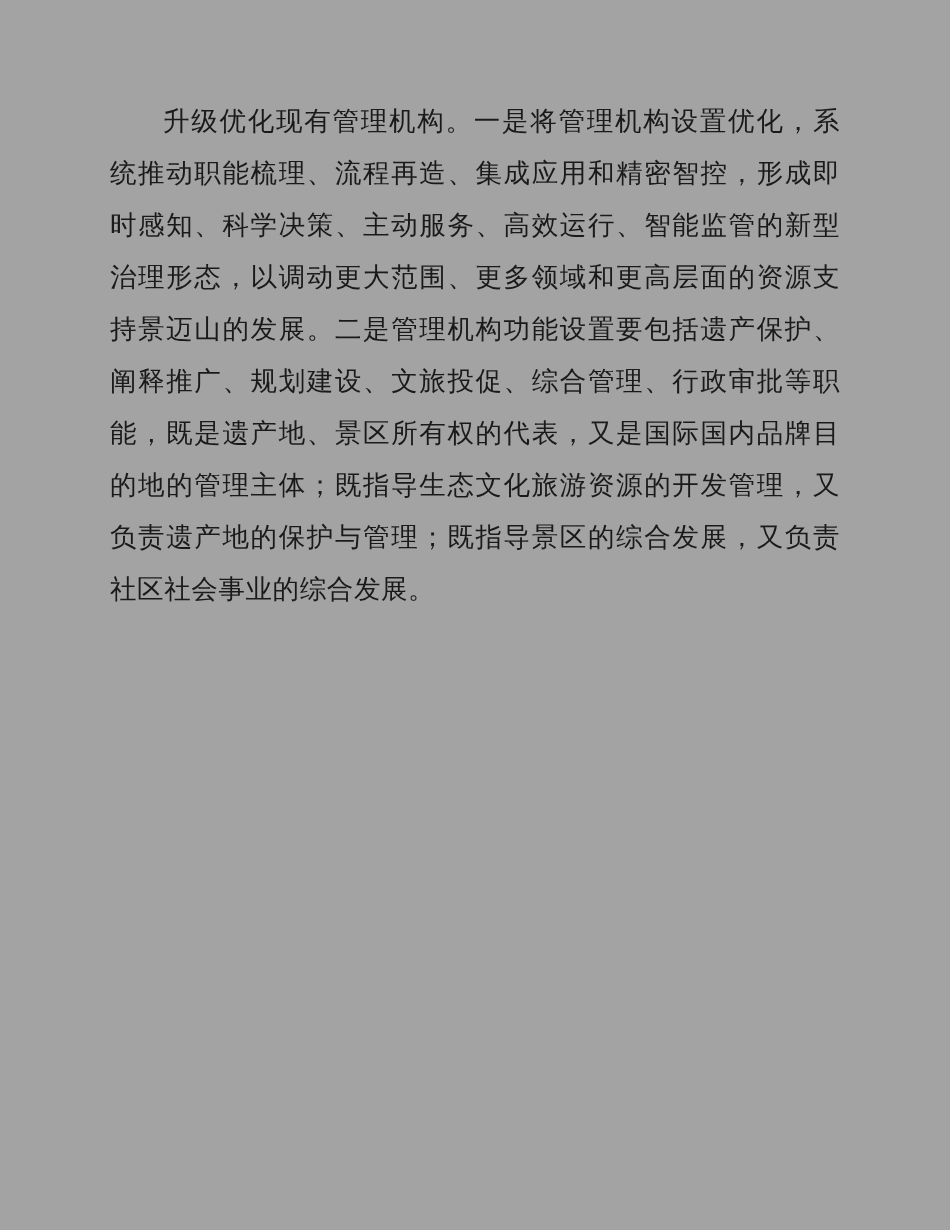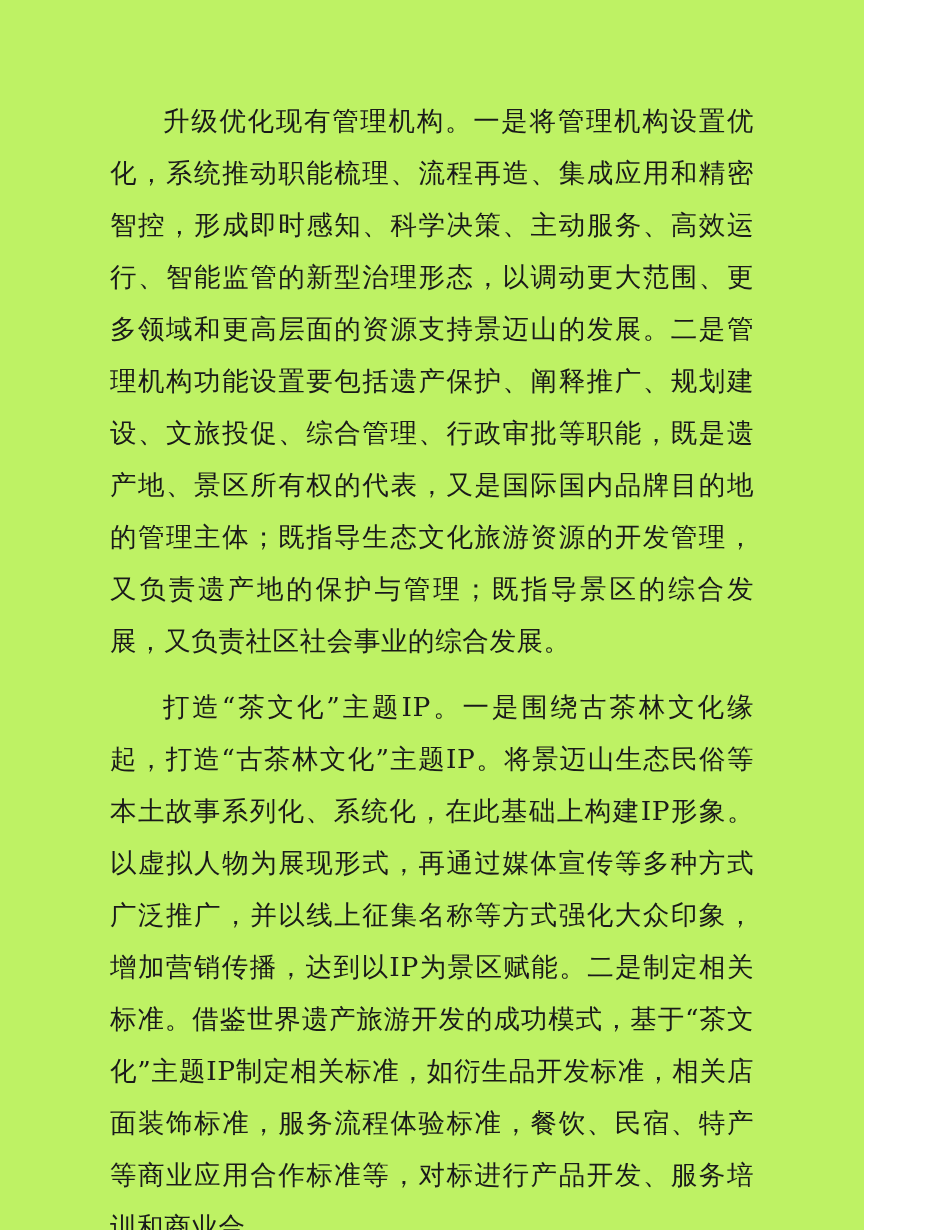--- a/index.html
+++ b/index.html
@@ -1,23 +1,23 @@
 <!DOCTYPE html>
 <html><head>
 <meta charset="utf-8">
 <style>
   html, body {
     margin: 0;
     padding: 0;
     background: #ffffff;
   }
   .page {
-    width: 864px;
+    width: 950px;
     height: 1230px;
-    background: #bef264;
+    background: #a3a3a3;
     position: relative;
     box-sizing: border-box;
     padding: 95px 110px 40px 110px;
     font-family: "DejaVu Serif", "Liberation Serif", serif;
     overflow: hidden;
   }
   .doc-body {
     color: #1a1a1a;
   }
   .para {
@@ -33,15 +33,14 @@
   .para:last-child {
     margin-bottom: 0;
   }
 </style>
 </head>
 <body>
 
 <div class="page">
   <div class="doc-body">
     <p class="para">升级优化现有管理机构。一是将管理机构设置优化，系统推动职能梳理、流程再造、集成应用和精密智控，形成即时感知、科学决策、主动服务、高效运行、智能监管的新型治理形态，以调动更大范围、更多领域和更高层面的资源支持景迈山的发展。二是管理机构功能设置要包括遗产保护、阐释推广、规划建设、文旅投促、综合管理、行政审批等职能，既是遗产地、景区所有权的代表，又是国际国内品牌目的地的管理主体；既指导生态文化旅游资源的开发管理，又负责遗产地的保护与管理；既指导景区的综合发展，又负责社区社会事业的综合发展。</p>
-    <p class="para">打造“茶文化”主题IP。一是围绕古茶林文化缘起，打造“古茶林文化”主题IP。将景迈山生态民俗等本土故事系列化、系统化，在此基础上构建IP形象。以虚拟人物为展现形式，再通过媒体宣传等多种方式广泛推广，并以线上征集名称等方式强化大众印象，增加营销传播，达到以IP为景区赋能。二是制定相关标准。借鉴世界遗产旅游开发的成功模式，基于“茶文化”主题IP制定相关标准，如衍生品开发标准，相关店面装饰标准，服务流程体验标准，餐饮、民宿、特产等商业应用合作标准等，对标进行产品开发、服务培训和商业合</p>
   </div>
 </div>
 
 </body></html>

